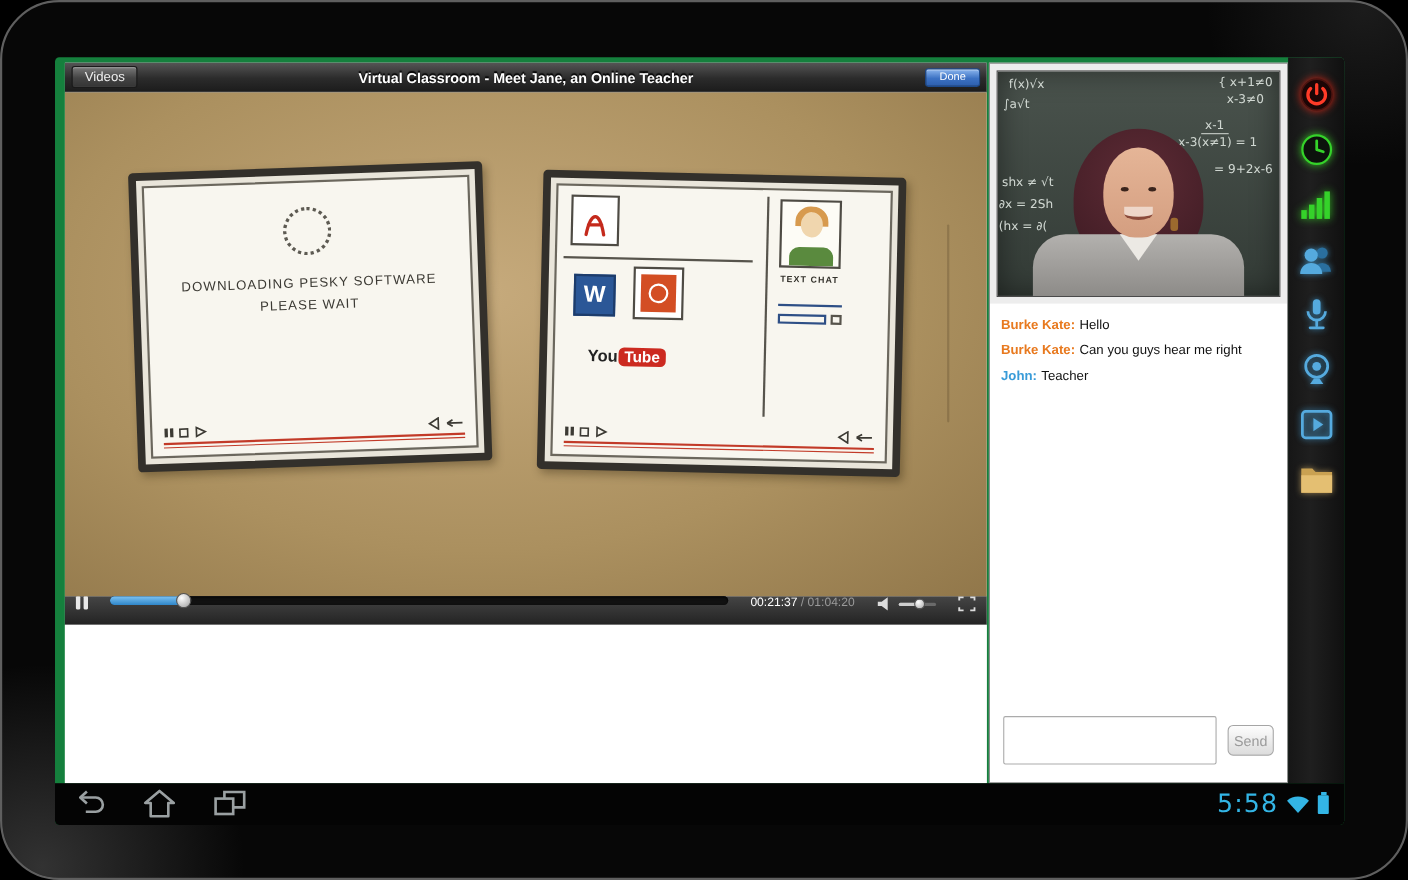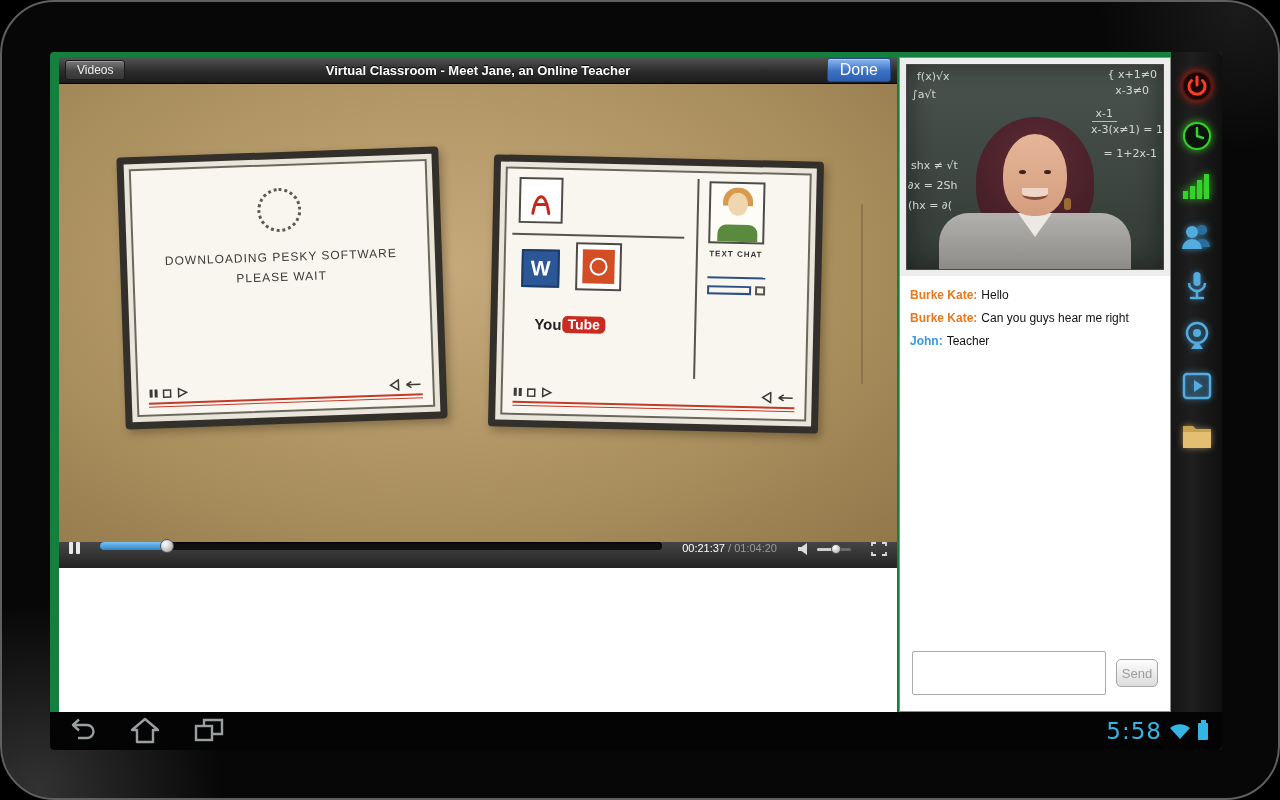--- a/index.html
+++ b/index.html
@@ -17,21 +17,21 @@
   
   .main-col { position: absolute; left: 9px; top: 5px; width: 838px; height: 655px; display: flex; flex-direction: column; background: #fff; }
 
   .topbar { height: 27px; flex: 0 0 27px; background: linear-gradient(#555, #2b2b2b 55%, #1c1c1c); border-bottom: 1px solid #000;
     display: flex; align-items: center; padding: 0 6px; position: relative; }
   .videos-btn { background: linear-gradient(#7a7a7a, #444 55%, #353535); border: 1px solid #1a1a1a; border-radius: 3px;
     color: #eee; font-size: 12px; padding: 2px 11px; box-shadow: inset 0 1px 0 rgba(255,255,255,.25); cursor: pointer; }
   .topbar-title { position: absolute; left: 0; right: 0; text-align: center; color: #fff; font-size: 13px; font-weight: bold;
     text-shadow: 0 -1px 1px #000; pointer-events: none; }
   .done-btn { margin-left: auto; background: linear-gradient(#8cb6ee, #3c72c4 55%, #2d5fae); border: 1px solid #1d4а8c;
-    border: 1px solid #1d4a8c; border-radius: 3px; color: #fff; font-size: 16px; padding: 2px 12px;
+    border: 1px solid #1d4a8c; border-radius: 3px; color: #fff; font-size: 10px; padding: 2px 12px;
     box-shadow: inset 0 1px 0 rgba(255,255,255,.4); cursor: pointer; z-index: 1; }
 
   
   .video-area { flex: 0 0 458px; position: relative; overflow: hidden;
     background: radial-gradient(ellipse at 45% 40%, #c6aa7c, #ab905f 60%, #91774a 100%); }
   .video-area::after { content:""; position:absolute; right:34px; top:120px; width:2px; height:180px; background: rgba(70,55,30,.25); border-radius:2px; }
 
   .sketch { position: absolute; border: 7px solid #33302b; border-radius: 4px; background: #e9e5da;
     box-shadow: 3px 4px 8px rgba(40,30,10,.35); }
   .sketch .inner-frame { position: absolute; inset: 5px; border: 2px solid #6b675d; background: #f8f6ef; }
@@ -97,21 +97,21 @@
   .stream-header { flex: 0 0 28px; background: linear-gradient(#ffffff, #e3e3e3); border-bottom: 1px solid #b8b8b8;
     color: #7b7b7b; font-weight: bold; font-size: 13px; display: flex; align-items: center; padding-left: 10px; }
   .teacher-video { flex: 0 0 206px; margin: 6px; border: 1px solid #4a4a4a; position: relative; overflow: hidden;
     background: linear-gradient(#4a534d, #333b36); box-shadow: inset 0 0 26px rgba(0,0,0,.45); }
   .chalk { position: absolute; color: rgba(233,240,234,.85); font-family: "DejaVu Sans", sans-serif; font-size: 11px; z-index: 1; }
   .chalk:nth-of-type(1)  { left: 10px; top: 5px; }
   .chalk:nth-of-type(2)  { left: 5px;  top: 23px; }
   .chalk:nth-of-type(3)  { right: 6px; top: 3px; }
   .chalk:nth-of-type(4)  { right: 14px; top: 19px; }
   .chalk:nth-of-type(5)  { right: 46px; top: 42px; border-bottom: 1px solid rgba(233,240,234,.7); padding: 0 4px 1px; }
-  .chalk:nth-of-type(6)  { right: 0; top: 58px; }
+  .chalk:nth-of-type(6)  { right: 20px; top: 58px; }
   .chalk:nth-of-type(7)  { right: 6px; top: 82px; }
   .chalk:nth-of-type(8)  { left: 4px; top: 94px; }
   .chalk:nth-of-type(9)  { left: 1px; top: 114px; }
   .chalk:nth-of-type(10) { left: 1px; top: 134px; }
   .teacher { position: absolute; left: 50%; bottom: 0; transform: translateX(-50%); width: 200px; height: 152px; z-index: 2; }
   .t-hair { position: absolute; left: 50%; top: 0; transform: translateX(-50%); width: 118px; height: 128px;
     background: radial-gradient(circle at 50% 35%, #5d2b35, #3c1a22); border-radius: 52% 52% 46% 46%; }
   .t-face { position: absolute; left: 50%; top: 17px; transform: translateX(-50%); width: 64px; height: 82px;
     background: linear-gradient(#e5b597, #d49e80); border-radius: 50% 50% 45% 45%; }
   .t-eye { position: absolute; top: 36px; width: 7px; height: 4px; background: #3a241c; border-radius: 50%; }
@@ -286,21 +286,21 @@
 
     <div class="right-panel">
 
       <div class="teacher-video">
         <span class="chalk">f(x)√x</span>
         <span class="chalk">∫a√t</span>
         <span class="chalk">{ x+1≠0</span>
         <span class="chalk">x-3≠0</span>
         <span class="chalk">x-1</span>
         <span class="chalk">x-3(x≠1) = 1</span>
-        <span class="chalk">= 1+2x-1</span>
+        <span class="chalk">= 9+2x-6</span>
         <span class="chalk">shx ≠ √t</span>
         <span class="chalk">∂x = 2Sh</span>
         <span class="chalk">(hx = ∂(</span>
         <div class="teacher">
           <div class="t-hair"></div>
           <div class="t-body">
               <div class="t-vneck"></div>
             </div>
           <div class="t-face">
             <div class="t-eye l"></div>

